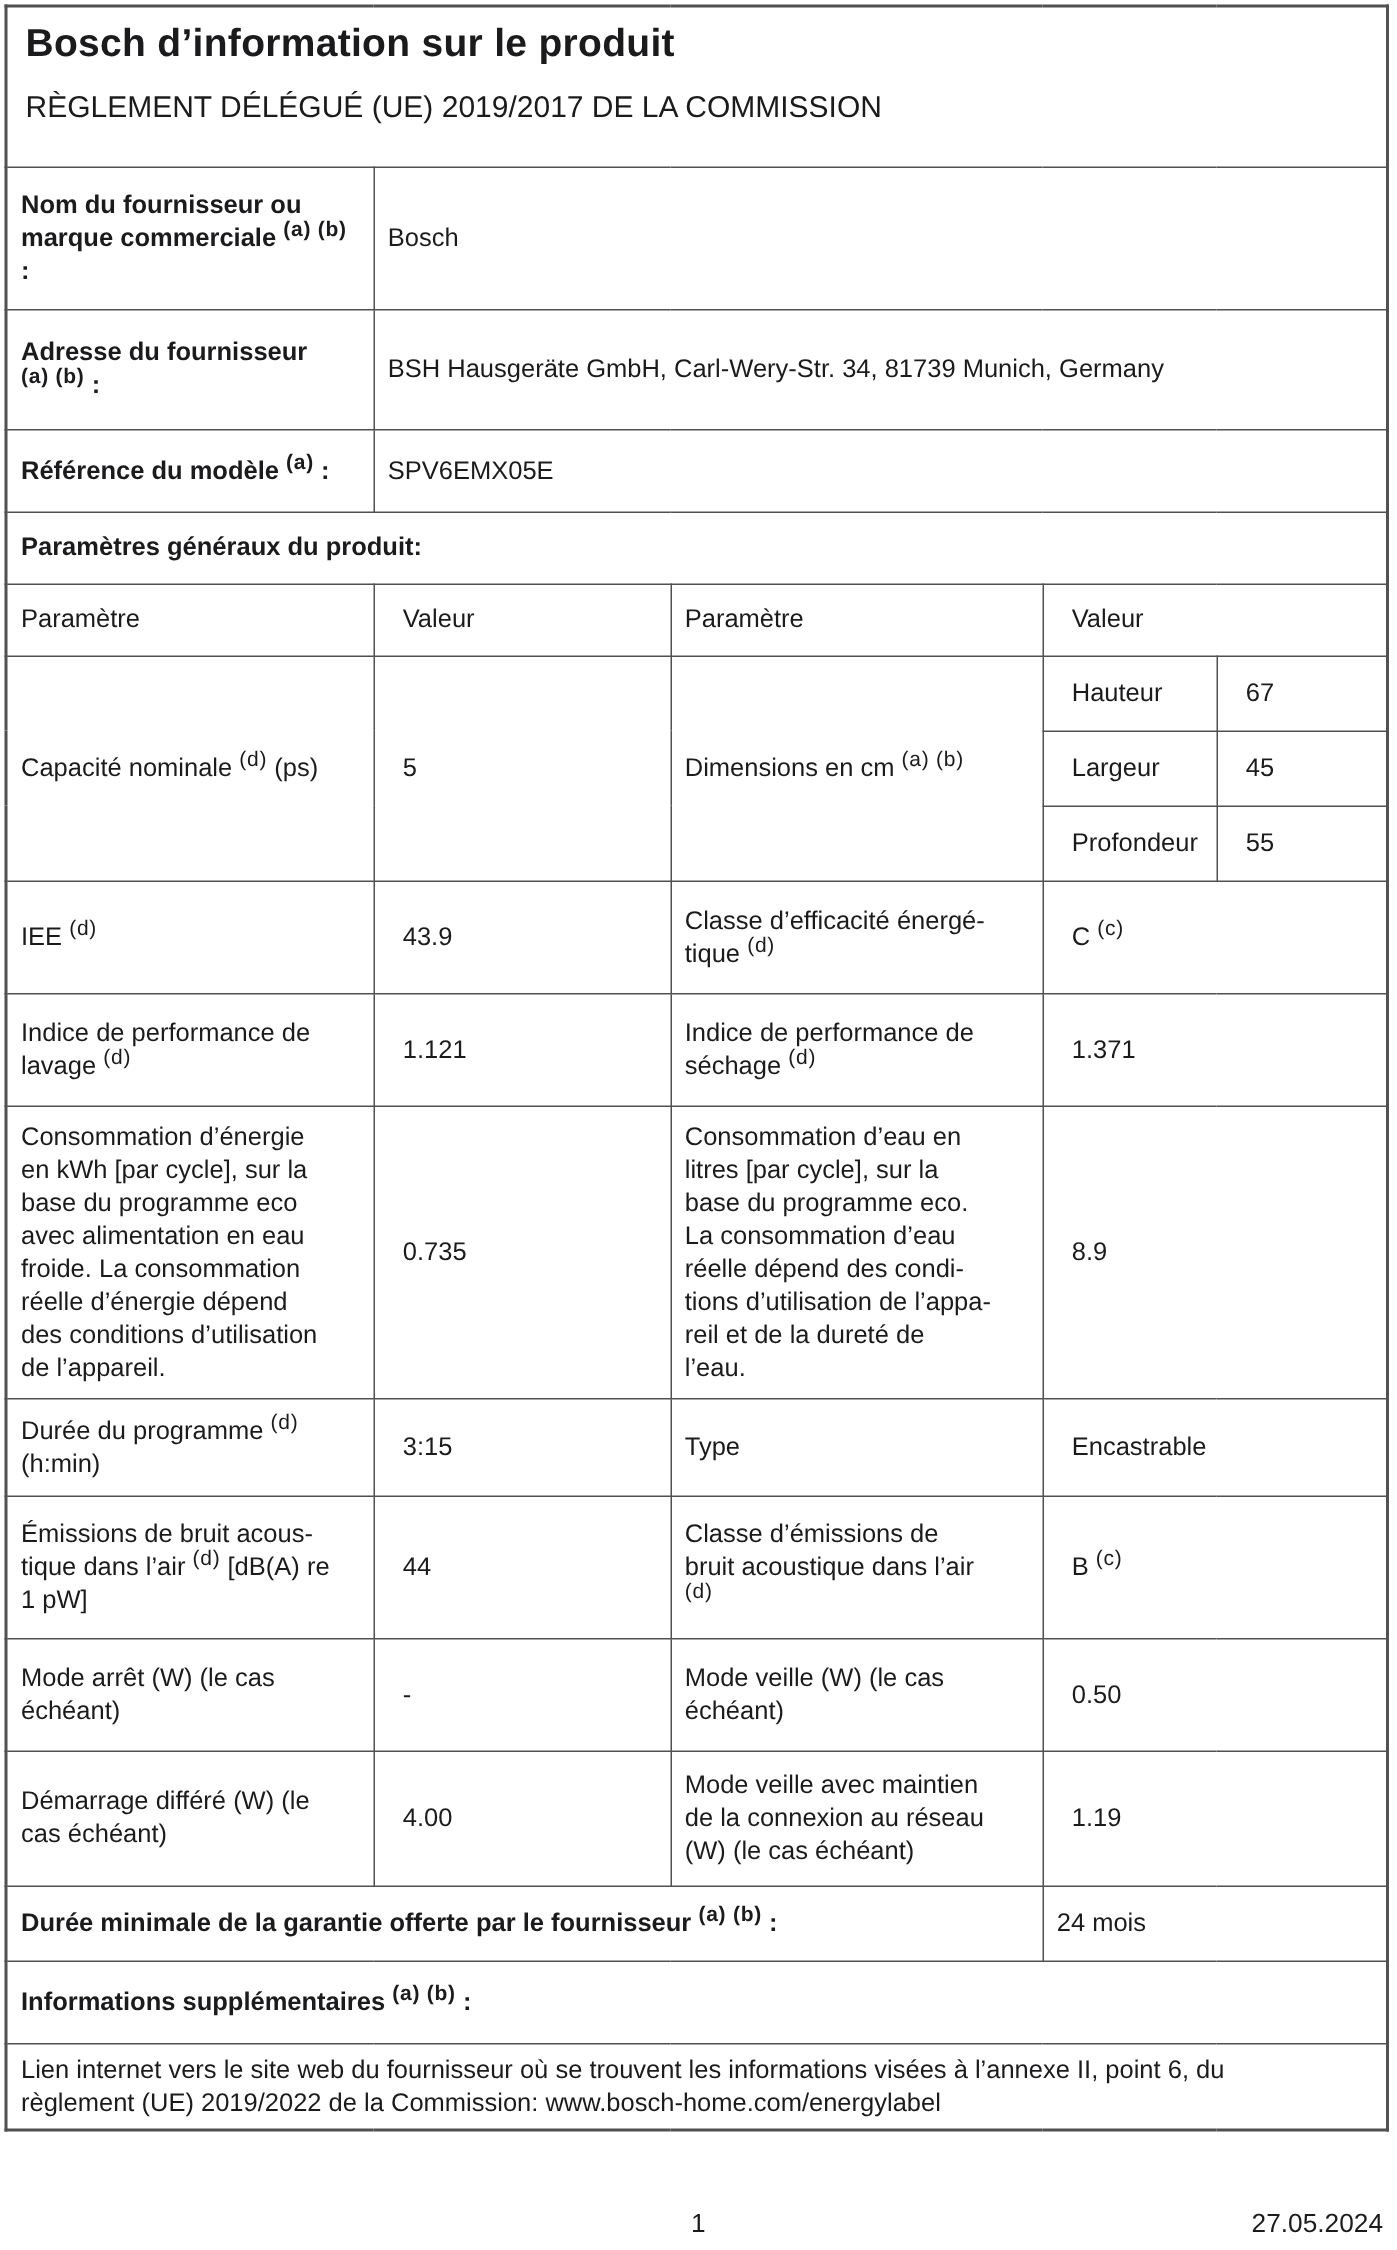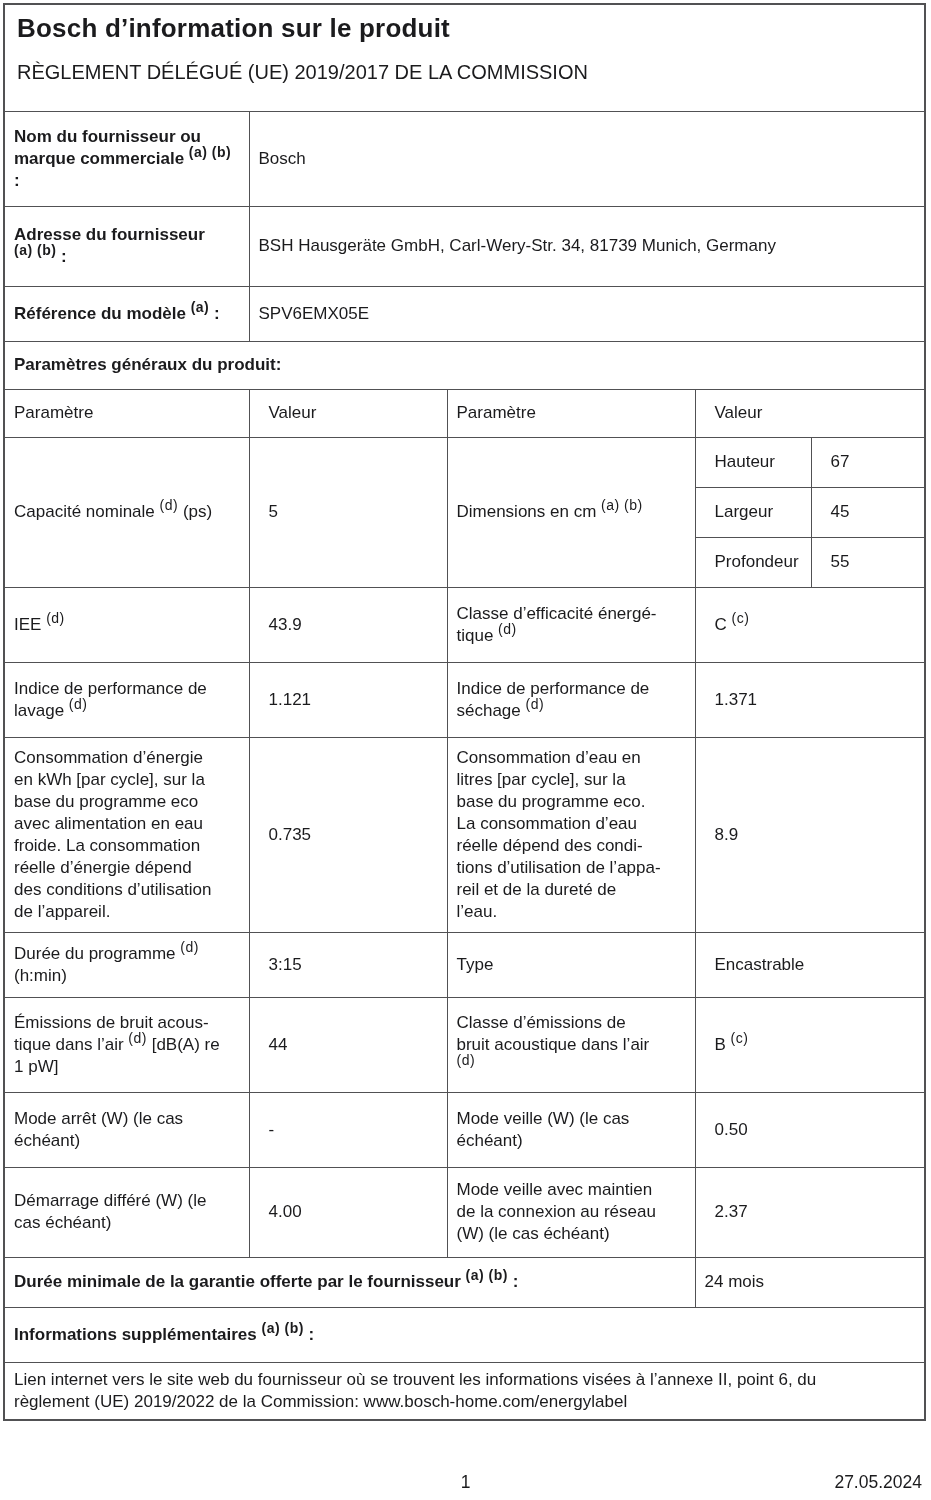--- a/index.html
+++ b/index.html
@@ -163,21 +163,21 @@
       <td>Mode arrêt (W) (le cas<br>échéant)</td>
       <td class="center">-</td>
       <td>Mode veille (W) (le cas<br>échéant)</td>
       <td colspan="2" class="center">0.50</td>
     </tr>
 
     <tr class="r-demarrage">
       <td>Démarrage différé (W) (le<br>cas échéant)</td>
       <td class="center">4.00</td>
       <td>Mode veille avec maintien<br>de la connexion au réseau<br>(W) (le cas échéant)</td>
-      <td colspan="2" class="center">2.37</td>
+      <td colspan="2" class="center">1.19</td>
     </tr>
 
     <tr class="r-garantie">
       <td colspan="3" class="bold">Durée minimale de la garantie offerte par le fournisseur <sup>(a) (b)</sup> :</td>
       <td colspan="2">24 mois</td>
     </tr>
 
     <tr class="r-infos">
       <td colspan="5" class="bold">Informations supplémentaires <sup>(a) (b)</sup> :</td>
     </tr>

